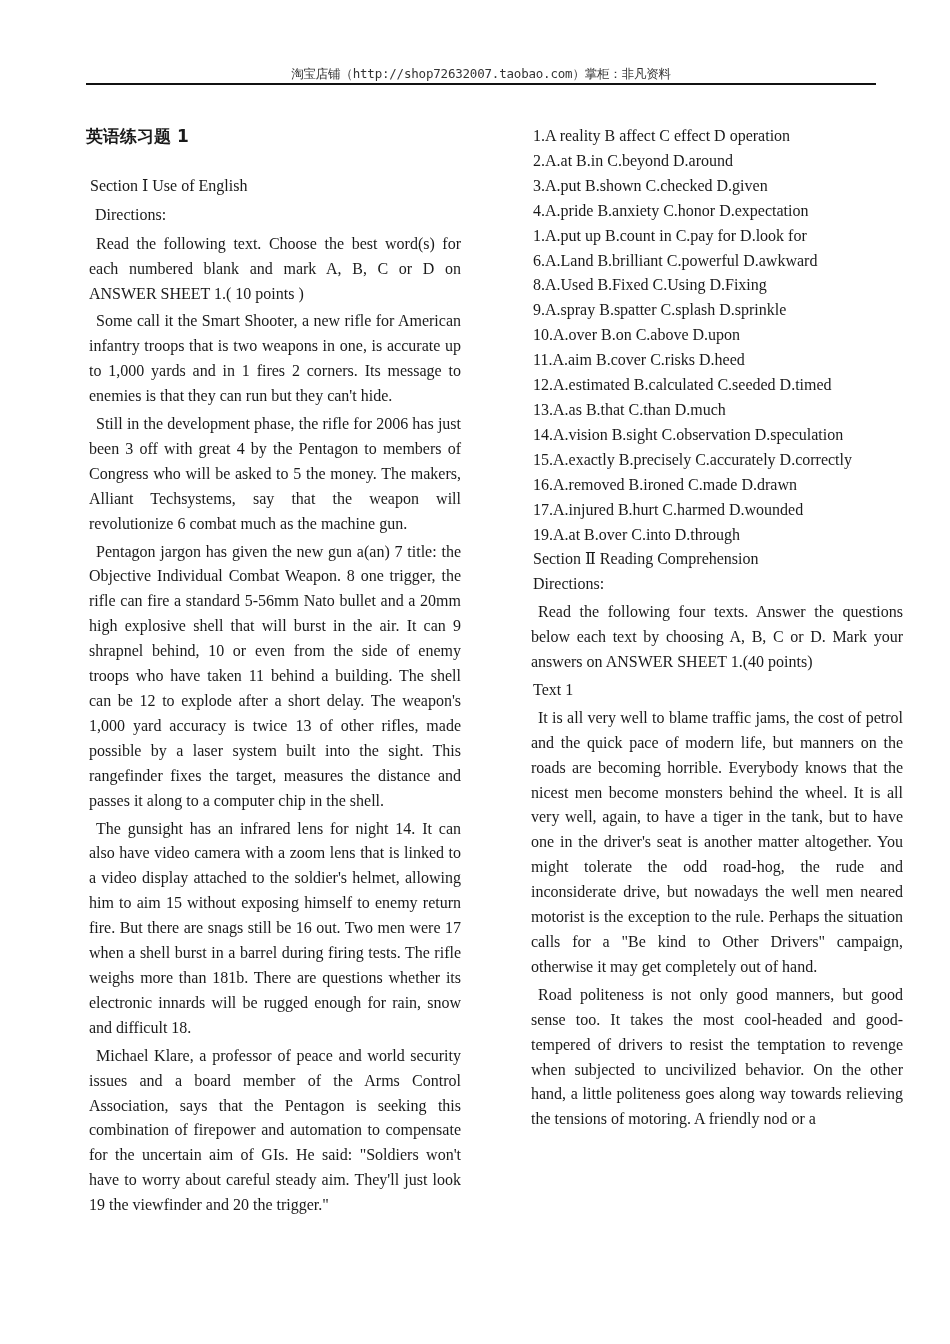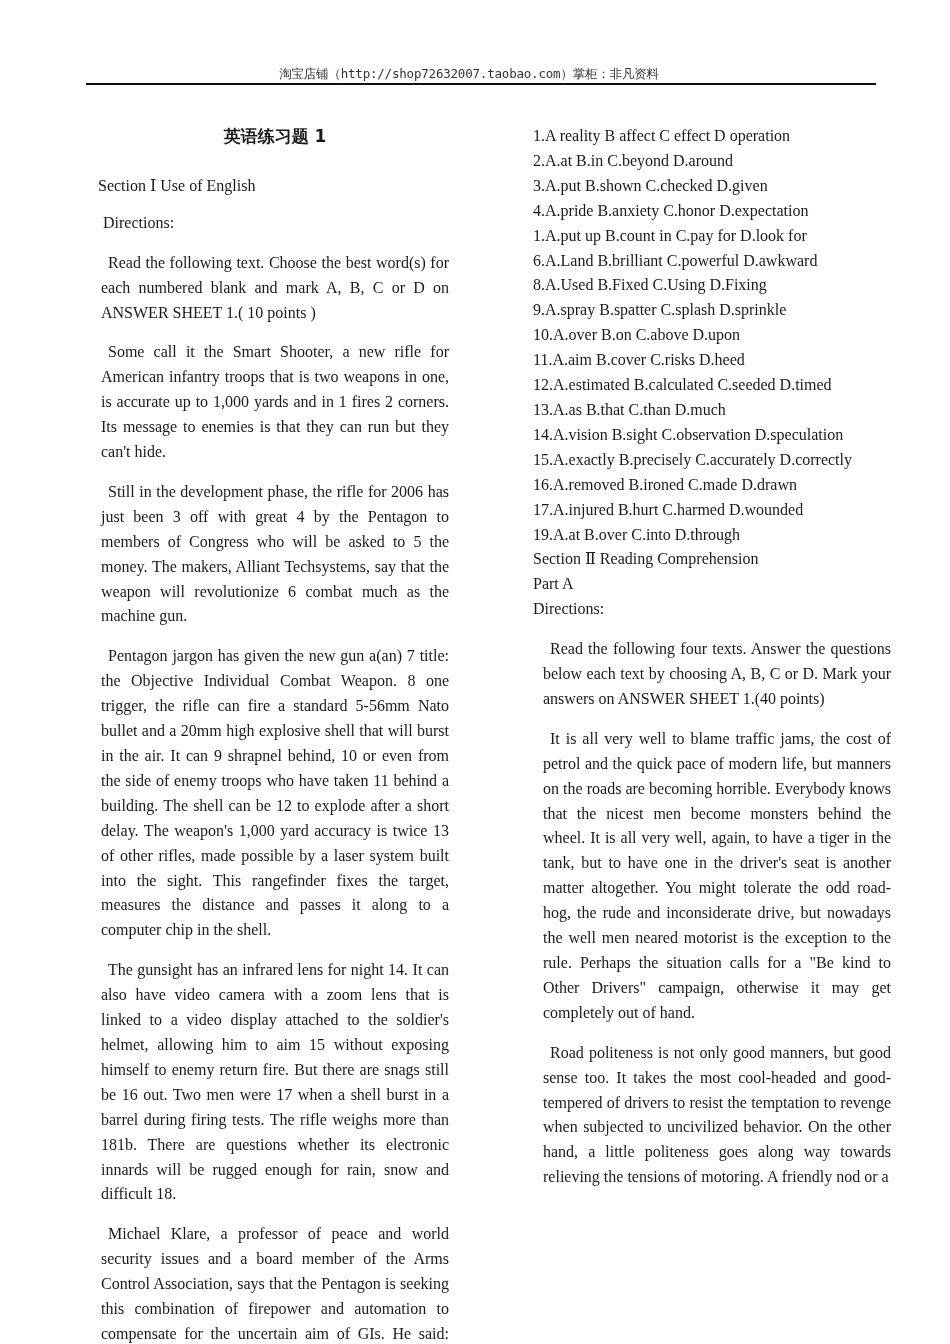--- a/index.html
+++ b/index.html
@@ -10,21 +10,21 @@
     body {
       width: 950px;
       height: 1344px;
       position: relative;
       overflow: hidden;
       color: #1a1a1a;
       font-family: "Liberation Serif", "DejaVu Serif", serif;
     }
     .page-header {
       position: absolute;
-      left: 74px;
+      left: 86px;
       top: 64px;
       width: 790px;
       height: 20px;
       text-align: center;
       font-family: "DejaVu Sans Mono", "Liberation Mono", monospace;
       font-size: 12.5px;
       line-height: 20px;
       color: #333;
       letter-spacing: -0.2px;
     }
@@ -44,35 +44,34 @@
     }
     .col-left {
       left: 86px;
       width: 378px;
     }
     .col-right {
       left: 528px;
       width: 378px;
     }
     .doc-title {
-      text-align: center;
       font-family: "DejaVu Sans", "Liberation Sans", sans-serif;
       font-weight: bold;
       font-size: 17px;
       line-height: 25px;
       margin: 0 0 24.9px 0;
       padding-left: 0;
     }
     .line {
-      margin: 12px;
+      margin: 4px;
       white-space: nowrap;
     }
     .indent1 { padding-left: 5px; }
     .para {
-      margin: 15px;
+      margin: 3px;
       text-align: justify;
       text-indent: 7px;
     }
     .opt {
       margin: 0;
       padding-left: 5px;
       white-space: nowrap;
     }
   </style>
 </head>
@@ -107,18 +106,18 @@
     <p class="opt">11.A.aim B.cover C.risks D.heed</p>
     <p class="opt">12.A.estimated B.calculated C.seeded D.timed</p>
     <p class="opt">13.A.as B.that C.than D.much</p>
     <p class="opt">14.A.vision B.sight C.observation D.speculation</p>
     <p class="opt">15.A.exactly B.precisely C.accurately D.correctly</p>
     <p class="opt">16.A.removed B.ironed C.made D.drawn</p>
     <p class="opt">17.A.injured B.hurt C.harmed D.wounded</p>
     <p class="opt">19.A.at B.over C.into D.through</p>
   </div>
   <p class="opt">Section Ⅱ Reading Comprehension</p>
-  <p class="opt">Part A</p>
   <p class="opt">Directions:</p>
   <p class="para">Read the following four texts. Answer the questions below each text by choosing A, B, C or D. Mark your answers on ANSWER SHEET 1.(40 points)</p>
+  <p class="opt">Text 1</p>
   <p class="para">It is all very well to blame traffic jams, the cost of petrol and the quick pace of modern life, but manners on the roads are becoming horrible. Everybody knows that the nicest men become monsters behind the wheel. It is all very well, again, to have a tiger in the tank, but to have one in the driver's seat is another matter altogether. You might tolerate the odd road-hog, the rude and inconsiderate drive, but nowadays the well men neared motorist is the exception to the rule. Perhaps the situation calls for a "Be kind to Other Drivers" campaign, otherwise it may get completely out of hand.</p>
   <p class="para">Road politeness is not only good manners, but good sense too. It takes the most cool-headed and good-tempered of drivers to resist the temptation to revenge when subjected to uncivilized behavior. On the other hand, a little politeness goes along way towards relieving the tensions of motoring. A friendly nod or a</p>
 </div>
 
 </body></html>

